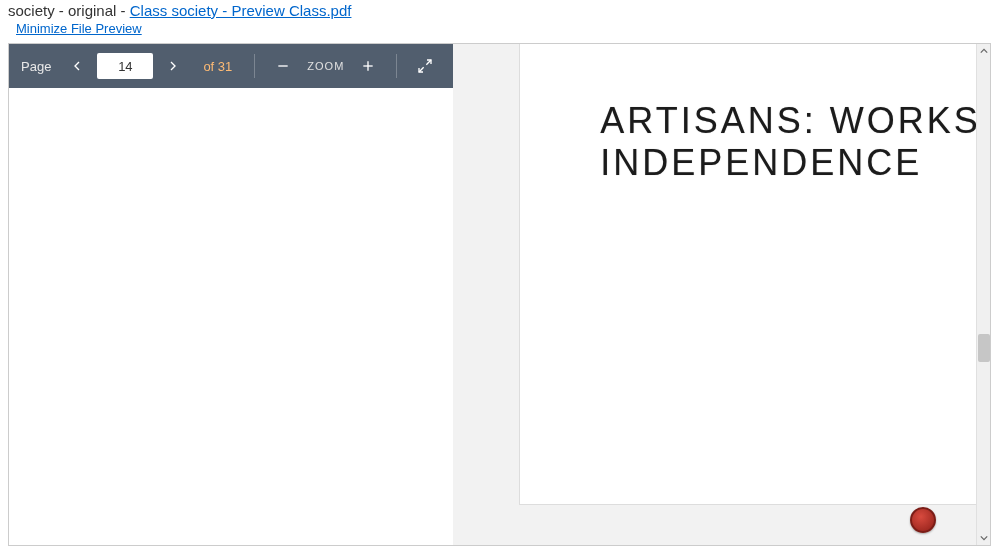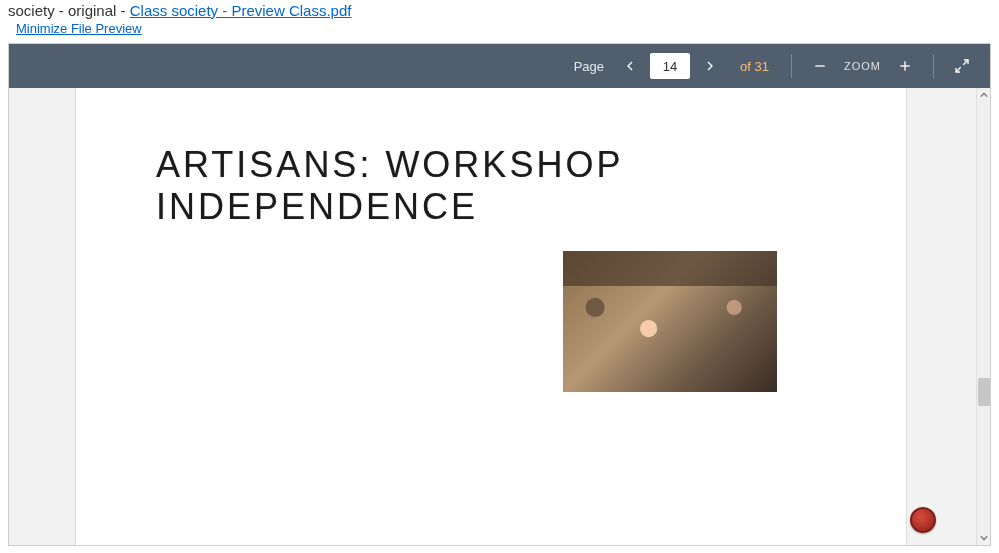--- a/index.html
+++ b/index.html
@@ -27,21 +27,21 @@
       color: #0066cc;
       font-size: 13px;
       text-decoration: underline;
     }
     .viewer-area {
       margin: 0 8px;
       border: 1px solid #ccc;
       height: 503px;
       position: relative;
       display: flex;
-      flex-direction: column;
+      flex-direction: row;
     }
     .toolbar {
       background: #515e6e;
       height: 44px;
       display: flex;
       align-items: center;
       justify-content: flex-end;
       padding: 0 12px;
       gap: 4px;
       color: #fff;
@@ -53,21 +53,21 @@
       height: 32px;
       display: flex;
       align-items: center;
       justify-content: center;
       color: #fff;
       cursor: pointer;
       border-radius: 2px;
     }
     .tbl-btn svg { width: 16px; height: 16px; stroke: #fff; fill: none; stroke-width: 2; }
     .page-input {
-      width: 40px;
+      width: 56px;
       height: 26px;
       border: none;
       border-radius: 2px;
       text-align: center;
       font-size: 13px;
       color: #333;
       background: #fff;
     }
     .of-total { margin: 0 10px; color: #fdba74; }
     .divider {

